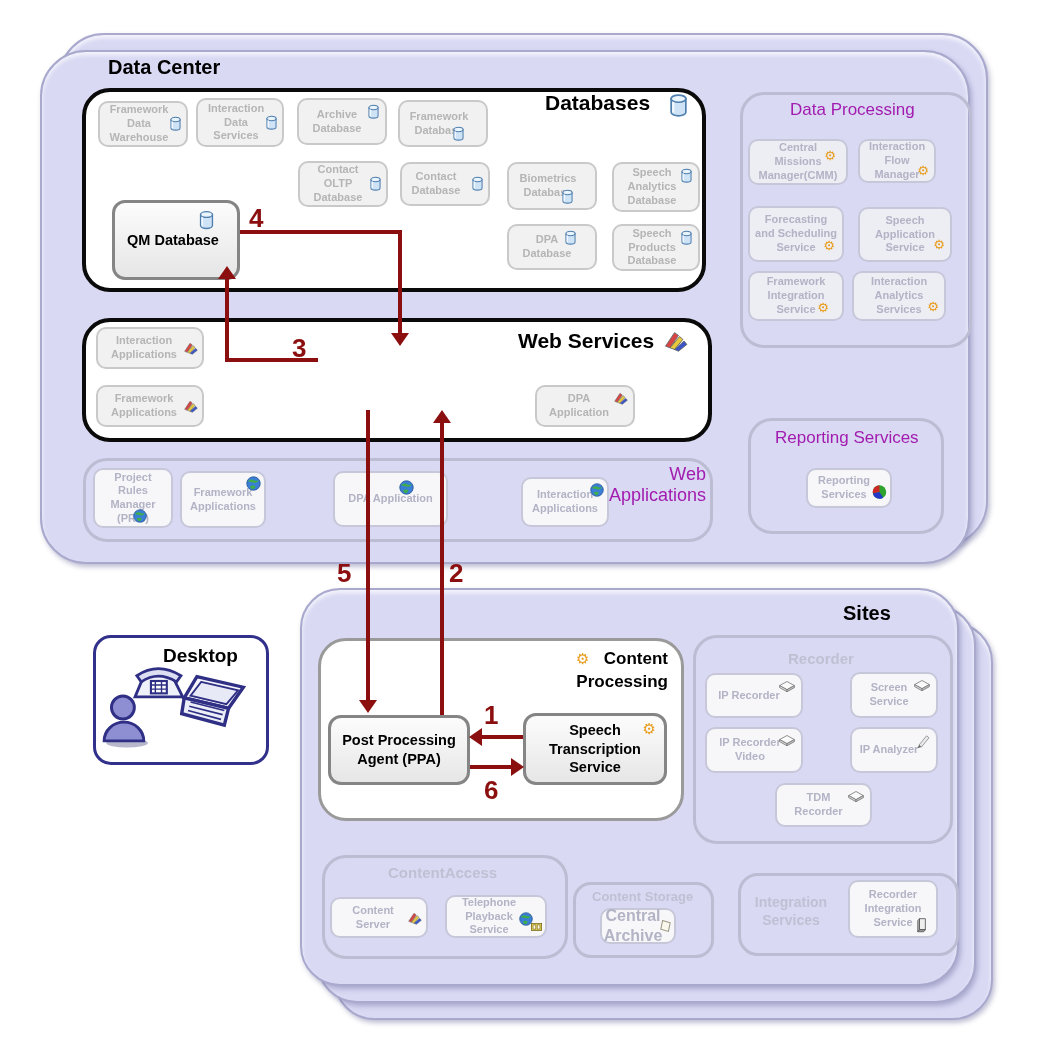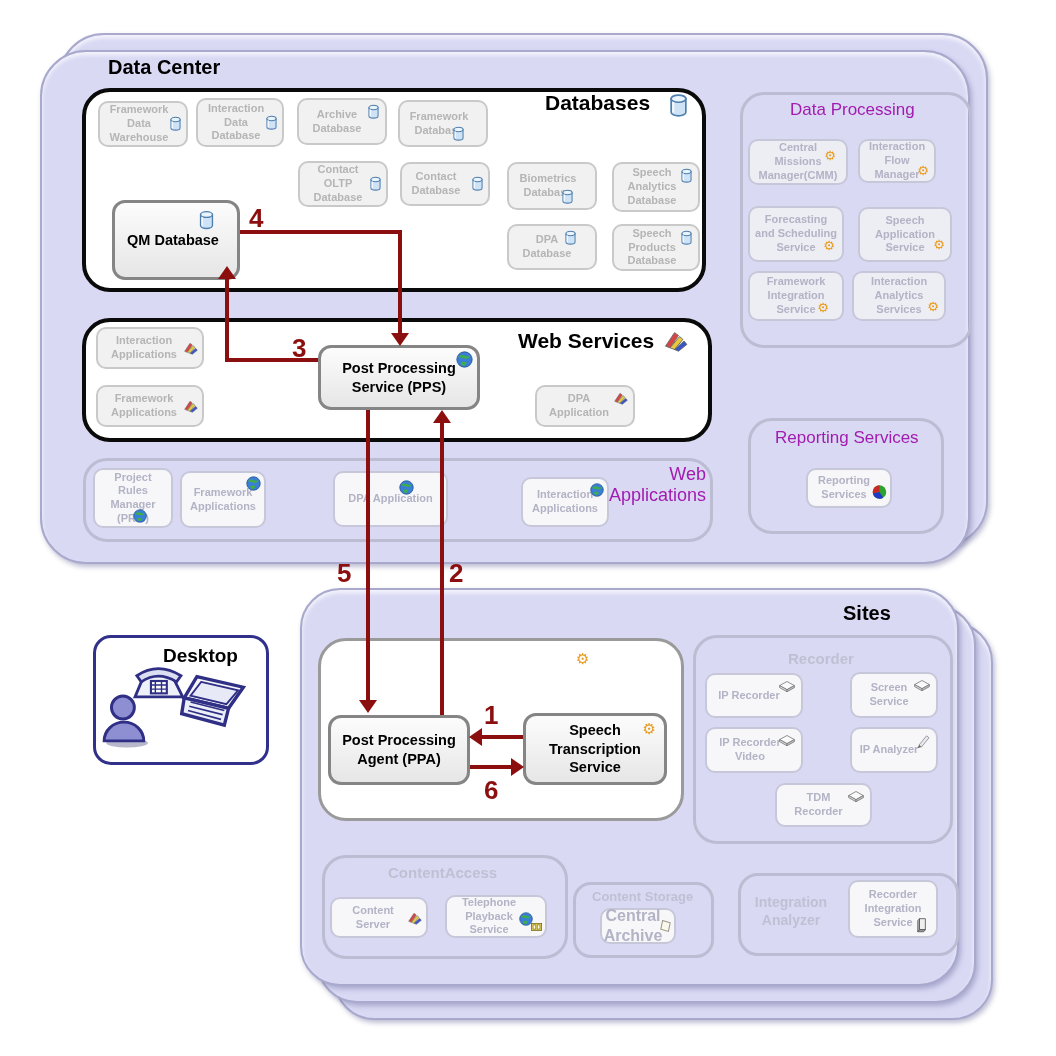--- a/index.html
+++ b/index.html
@@ -120,21 +120,21 @@
         <use href="#i-db"></use>
       </svg></span>
 
   <div class="node" style="left:98px;top:101px;width:90px;height:46px;">
     <span style="padding-right:8px;">Framework Data Warehouse</span>
     <span class="ic ic-mr"><svg width="13" height="16">
           <use href="#i-db"></use>
         </svg></span>
   </div>
   <div class="node" style="left:196px;top:98px;width:88px;height:49px;">
-    <span style="padding-right:8px;">Interaction Data Database</span>
+    <span style="padding-right:8px;">Interaction Data Services</span>
     <span class="ic ic-mr"><svg width="13" height="16">
           <use href="#i-db"></use>
         </svg></span>
   </div>
   <div class="node" style="left:297px;top:98px;width:90px;height:47px;">
     <span style="padding-right:10px;">Archive Database</span>
     <span class="ic ic-tr"><svg width="13" height="16">
           <use href="#i-db"></use>
         </svg></span>
   </div>
@@ -197,26 +197,20 @@
   <div class="node" style="left:96px;top:327px;width:108px;height:42px;">
     <span style="padding-right:12px;">Interaction Applications</span>
     <span class="ic ic-mr"><svg width="16" height="14">
           <use href="#i-fan"></use>
         </svg></span>
   </div>
   <div class="node" style="left:96px;top:385px;width:108px;height:42px;">
     <span style="padding-right:12px;">Framework Applications</span>
     <span class="ic ic-mr"><svg width="16" height="14">
           <use href="#i-fan"></use>
-        </svg></span>
-  </div>
-  <div class="node strong" style="left:318px;top:345px;width:162px;height:65px;">
-    <span>Post Processing Service (PPS)</span>
-    <span class="ic ic-tr" style="top:3px;right:4px;"><svg width="17" height="17">
-          <use href="#i-globe"></use>
         </svg></span>
   </div>
   <div class="node" style="left:535px;top:385px;width:100px;height:42px;">
     <span style="padding-right:12px;">DPA Application</span>
     <span class="ic ic-tr"><svg width="16" height="14">
           <use href="#i-fan"></use>
         </svg></span>
   </div>
 
   <div class="c-grey" style="left:83px;top:458px;width:624px;height:78px;"></div>
@@ -296,20 +290,21 @@
         <use href="#i-person"></use>
       </svg></span>
 
   <div class="layer" style="left:334px;top:622px;width:655px;height:394px;border-radius:40px;"></div>
   <div class="layer" style="left:317px;top:605px;width:655px;height:394px;border-radius:40px;"></div>
   <div class="layer" style="left:300px;top:588px;width:655px;height:394px;border-radius:40px;"></div>
   <div class="t-big" style="left:843px;top:602px;">Sites</div>
 
   <div class="c-cp" style="left:318px;top:638px;width:360px;height:177px;"></div>
   <span class="ic gear" style="position:absolute;left:576px;top:652px;"></span>
+  <div class="t-big" style="left:556px;top:648px;width:112px;text-align:right;font-size:17px;line-height:1.35;">Content Processing</div>
 
   <div class="node strong" style="left:328px;top:715px;width:142px;height:70px;">
     <span>Post Processing Agent (PPA)</span>
   </div>
   <div class="node strong" style="left:523px;top:713px;width:144px;height:72px;">
     <span>Speech Transcription Service</span>
     <span class="ic gear" style="top:6px;right:8px;"></span>
   </div>
 
   <div class="c-grey" style="left:693px;top:635px;width:254px;height:203px;"></div>
@@ -367,21 +362,21 @@
   <div class="c-grey" style="left:573px;top:882px;width:135px;height:70px;border-radius:18px;"></div>
   <div class="t-sml" style="left:592px;top:889px;font-size:13px;">Content Storage</div>
   <div class="node lav whitebg" style="left:600px;top:908px;width:76px;height:36px;font-size:16px;">
     <span style="padding-right:10px;">Central Archive</span>
     <span class="ic ic-mr" style="right:2px;"><svg width="13" height="15">
           <use href="#i-disc"></use>
         </svg></span>
   </div>
 
   <div class="c-grey" style="left:738px;top:873px;width:215px;height:77px;border-radius:20px;"></div>
-  <div class="t-sml" style="left:752px;top:893px;width:78px;text-align:center;font-size:14px;line-height:1.3;">Integration Analyzer</div>
+  <div class="t-sml" style="left:752px;top:893px;width:78px;text-align:center;font-size:14px;line-height:1.3;">Integration Services</div>
   <div class="node lav whitebg" style="left:848px;top:880px;width:90px;height:58px;">
     <span>Recorder Integration Service</span>
     <span class="ic" style="right:8px;bottom:3px;"><svg width="12" height="16">
           <use href="#i-server"></use>
         </svg></span>
   </div>
 
   <svg id="wires" width="1056" height="1056">
     <g stroke="#8b0f0f" stroke-width="4" fill="none">
 

